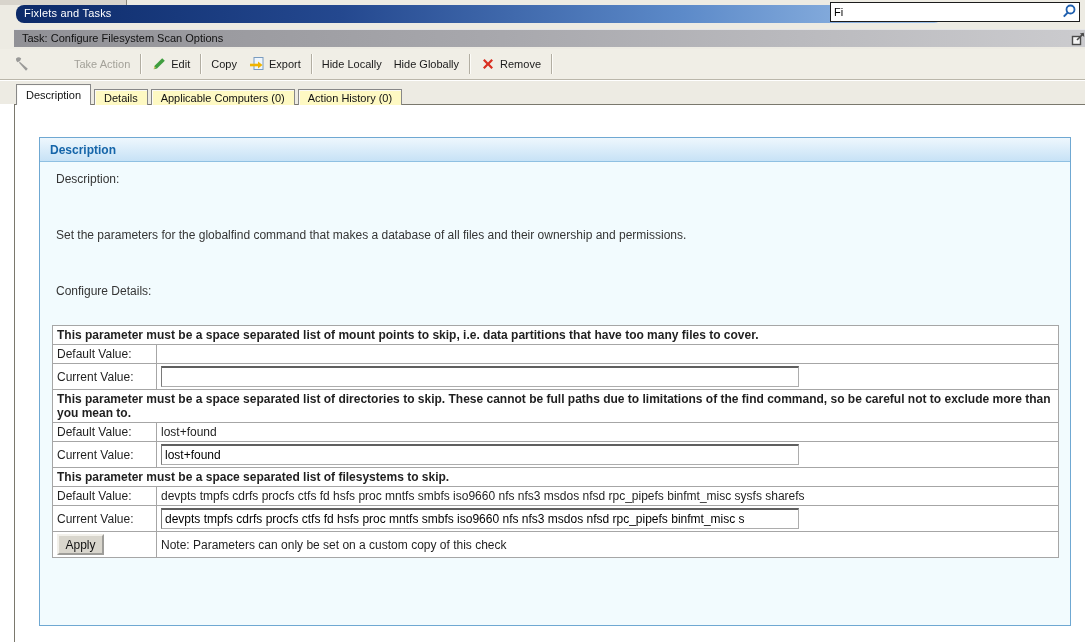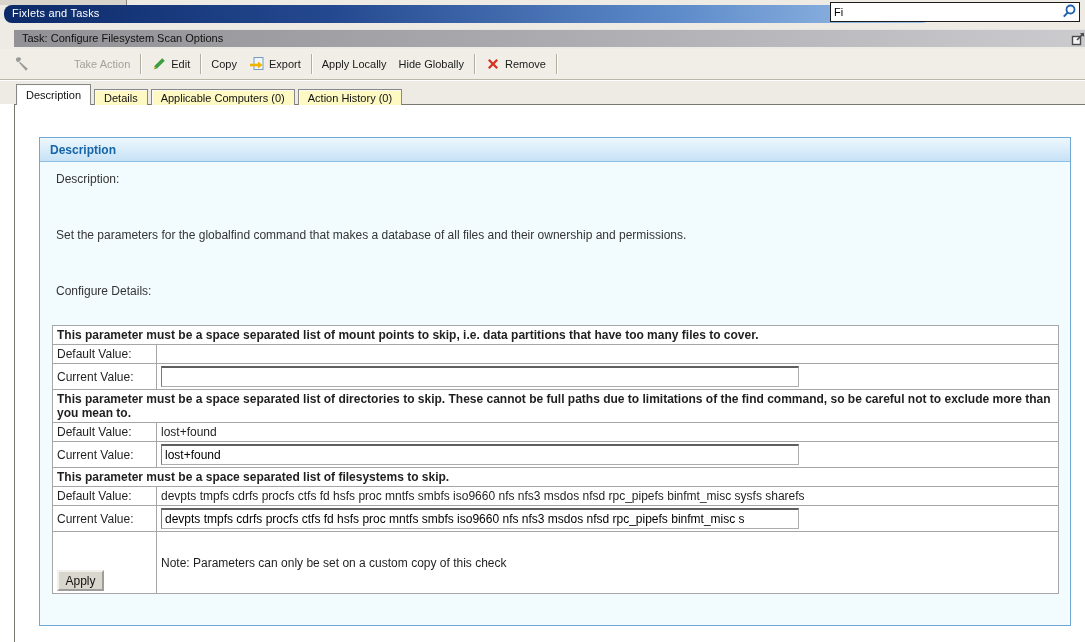--- a/index.html
+++ b/index.html
@@ -8,21 +8,21 @@
     position: relative;
     font-family: "Liberation Sans", sans-serif;
     background: #ffffff;
     overflow: hidden;
     color: #222;
   }
   
   .top-region { position:absolute; left:0; top:0; width:1085px; height:104px; background:#edebe3; }
   .remnant-tab { position:absolute; left:0; top:0; width:127px; height:5px; background:#d8d4cc; border-right:1px solid #8a877c; }
   .title-bar {
-    position:absolute; left:4px; top:5px; width:926px; height:18px;
+    position:absolute; left:16px; top:5px; width:926px; height:18px;
     background: linear-gradient(90deg,#0c2a69 0%, #24488f 35%, #5c8ac9 72%, #9dc0e8 100%);
     border-radius: 8px;
   }
   .title-bar-text { position:absolute; left:8px; top:2px; font-size:11px; color:#ffffff; letter-spacing:.2px; }
   .search-wrap { position:absolute; left:830px; top:2px; width:250px; height:20px; }
   .search-input {
     width:250px; height:20px; border:1px solid #1c1c1c; background:#fff;
     font-family:"Liberation Sans",sans-serif; font-size:11px; padding:0 20px 0 3px;
   }
   .search-icon { position:absolute; right:3px; top:2px; width:15px; height:15px; }
@@ -92,21 +92,21 @@
   td.p-value {}
   input.param-input {
     width:638px; height:21px;
     font-family:"Liberation Sans",sans-serif; font-size:12px; padding:1px 3px;
     background:#fff;
     border:1px solid #adadad; border-top:2px solid #5f5f5f; border-left:1px solid #7a7a7a;
   }
   td.p-apply { padding:3px 4px; }
   .apply-btn {
     width:47px; height:21px; font-family:"Liberation Sans",sans-serif; font-size:12px; color:#111;
-    background:#d9d6cd; border:2px outset #f2f0ea; cursor:default;margin-top:36px;
+    background:#d9d6cd; border:2px outset #f2f0ea; cursor:default;
   }
 </style>
 </head>
 <body>
 
 <div class="top-region">
 
   <div class="remnant-tab"></div>
 
   <div class="title-bar">
@@ -151,21 +151,21 @@
     <span class="tb-btn">
       <svg class="tb-icon" viewBox="0 0 16 16">
         <rect x="5" y="1.5" width="9" height="12" fill="#eef5fc" stroke="#7a9cc0" stroke-width="1"></rect>
         <line x1="1" y1="9" x2="9" y2="9" stroke="#f0b400" stroke-width="2.6"></line>
         <polygon points="9,5.4 13.6,9 9,12.6" fill="#f0b400"></polygon>
       </svg>
       <span>Export</span>
     </span>
     <span class="tb-sep"></span>
     <span class="tb-btn">
-      <span>Apply Locally</span>
+      <span>Hide Locally</span>
     </span>
     <span class="tb-btn">
       <span>Hide Globally</span>
     </span>
     <span class="tb-sep"></span>
     <span class="tb-btn">
       <svg class="tb-icon" viewBox="0 0 16 16">
         <path d="M3 4.6 L4.6 3 L8 6.4 L11.4 3 L13 4.6 L9.6 8 L13 11.4 L11.4 13 L8 9.6 L4.6 13 L3 11.4 L6.4 8 Z" fill="#d92f21"></path>
       </svg>
       <span>Remove</span>

